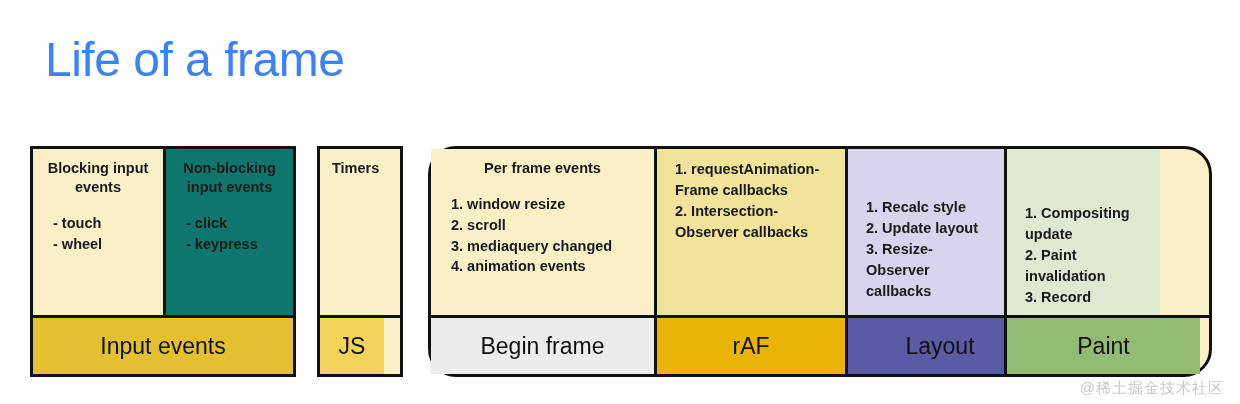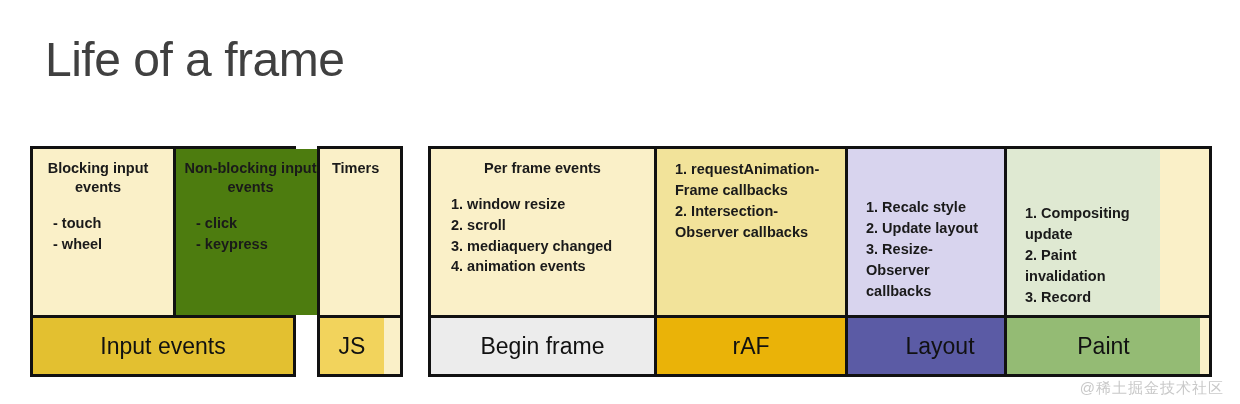--- a/index.html
+++ b/index.html
@@ -19,21 +19,21 @@
     background: #ffffff;
   }
 
   
   .page-title {
     position: absolute;
     left: 45px;
     top: 36px;
     font-size: 48px;
     font-weight: 400;
-    color: #404040;
+    color: #3b82f6;
     letter-spacing: -0.5px;
     line-height: 1;
     white-space: nowrap;
   }
 
   
   .group {
     position: absolute;
     border: 3px solid #111111;
     display: flex;
@@ -115,21 +115,21 @@
   <div class="group" style="left:30px; top:146px; width:266px; height:231px;">
     <div class="group-body">
       <div class="col" style="width:130px; background:#faf0c8;">
         <div class="col-heading">Blocking
 input events</div>
         <div class="col-list">
           <div class="li">- touch</div>
           <div class="li">- wheel</div>
         </div>
       </div>
-      <div class="col" style="width:152px; background:#4d7c0f;margin-left:10px;">
+      <div class="col" style="width:130px; background:#0f766e;">
         <div class="col-heading">Non-blocking
 input events</div>
         <div class="col-list">
           <div class="li">- click</div>
           <div class="li">- keypress</div>
         </div>
       </div>
     </div>
     <div class="footer-band">
       <div class="footer-cell" style="width:260px; background:#e3c030;">Input events</div>
@@ -140,21 +140,21 @@
     <div class="group-body">
       <div class="col" style="width:80px; background:#faf0c8;">
         <div class="col-heading left">Timers</div>
       </div>
     </div>
     <div class="footer-band">
       <div class="footer-cell" style="width:64px; background:#f2d35c;">JS</div>
     </div>
   </div>
 
-  <div class="group" style="left:428px; top:146px; width:784px; height:231px;">
+  <div class="group" style="left:428px; top:146px; width:784px; height:231px;border-radius:28px;">
     <div class="group-body">
 
       <div class="col" style="width:223px; background:#faf0c8;">
         <div class="col-heading">Per frame events</div>
         <div class="col-list">
           <div class="li">1. window resize</div>
           <div class="li">2. scroll</div>
           <div class="li">3. mediaquery changed</div>
           <div class="li">4. animation events</div>
         </div>

